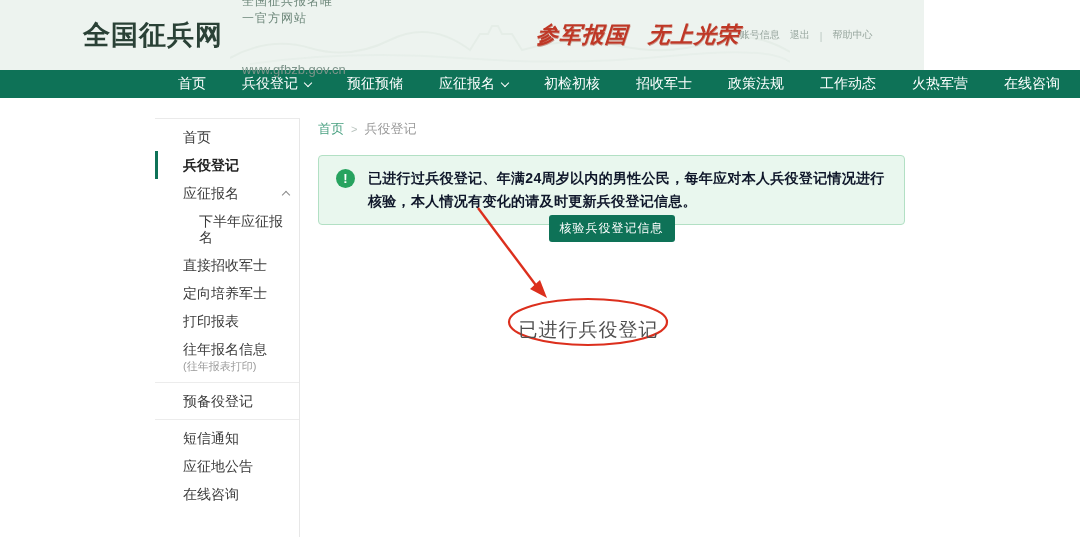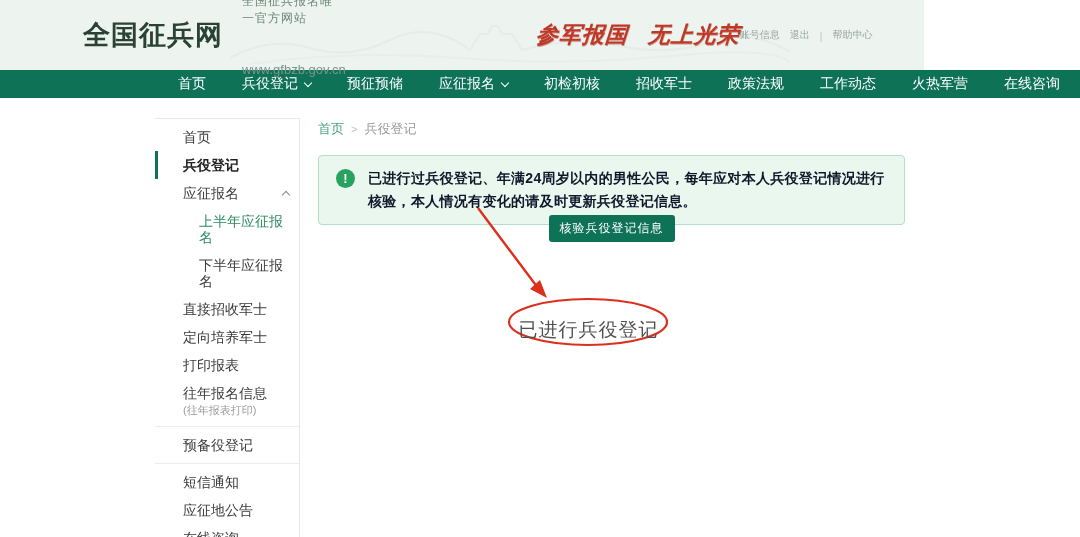--- a/index.html
+++ b/index.html
@@ -162,25 +162,20 @@
           <div class="side-line">
             <span>兵役登记</span>
           </div>
         </div>
         <div class="side-item">
           <div class="side-line">
             <span>应征报名</span>
             <span class="chev up"></span>
           </div>
         </div>
-        <div class="side-item sub active">
-          <div class="side-line">
-            <span>上半年应征报名</span>
-          </div>
-        </div>
         <div class="side-item sub">
           <div class="side-line">
             <span>下半年应征报名</span>
           </div>
         </div>
         <div class="side-item">
           <div class="side-line">
             <span>直接招收军士</span>
           </div>
         </div>

